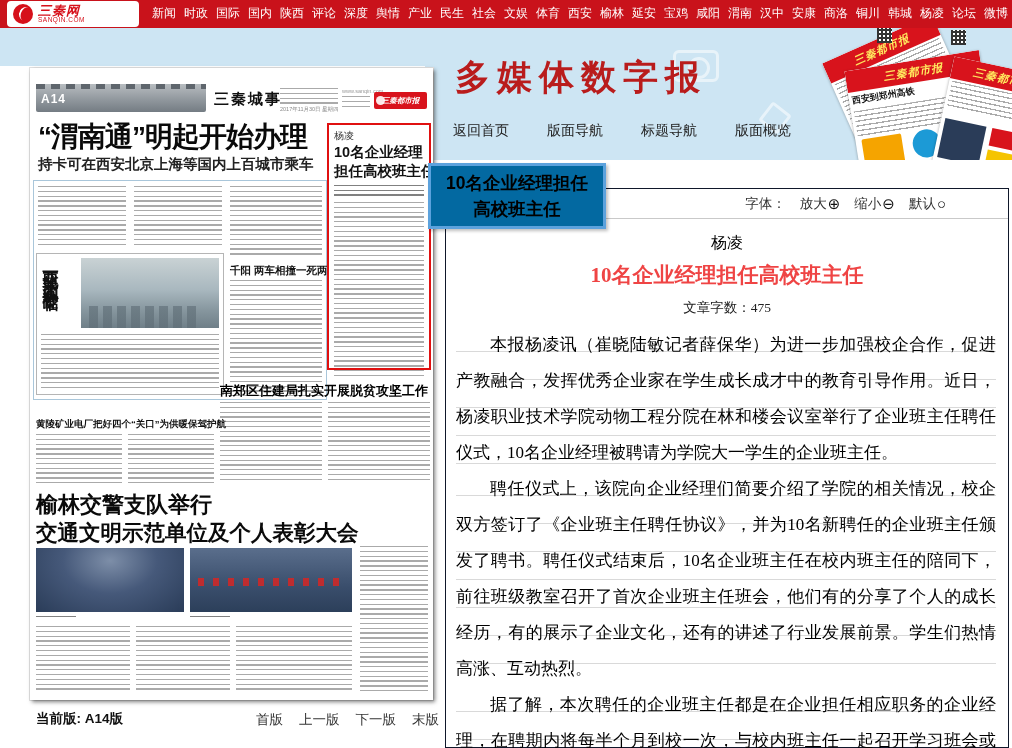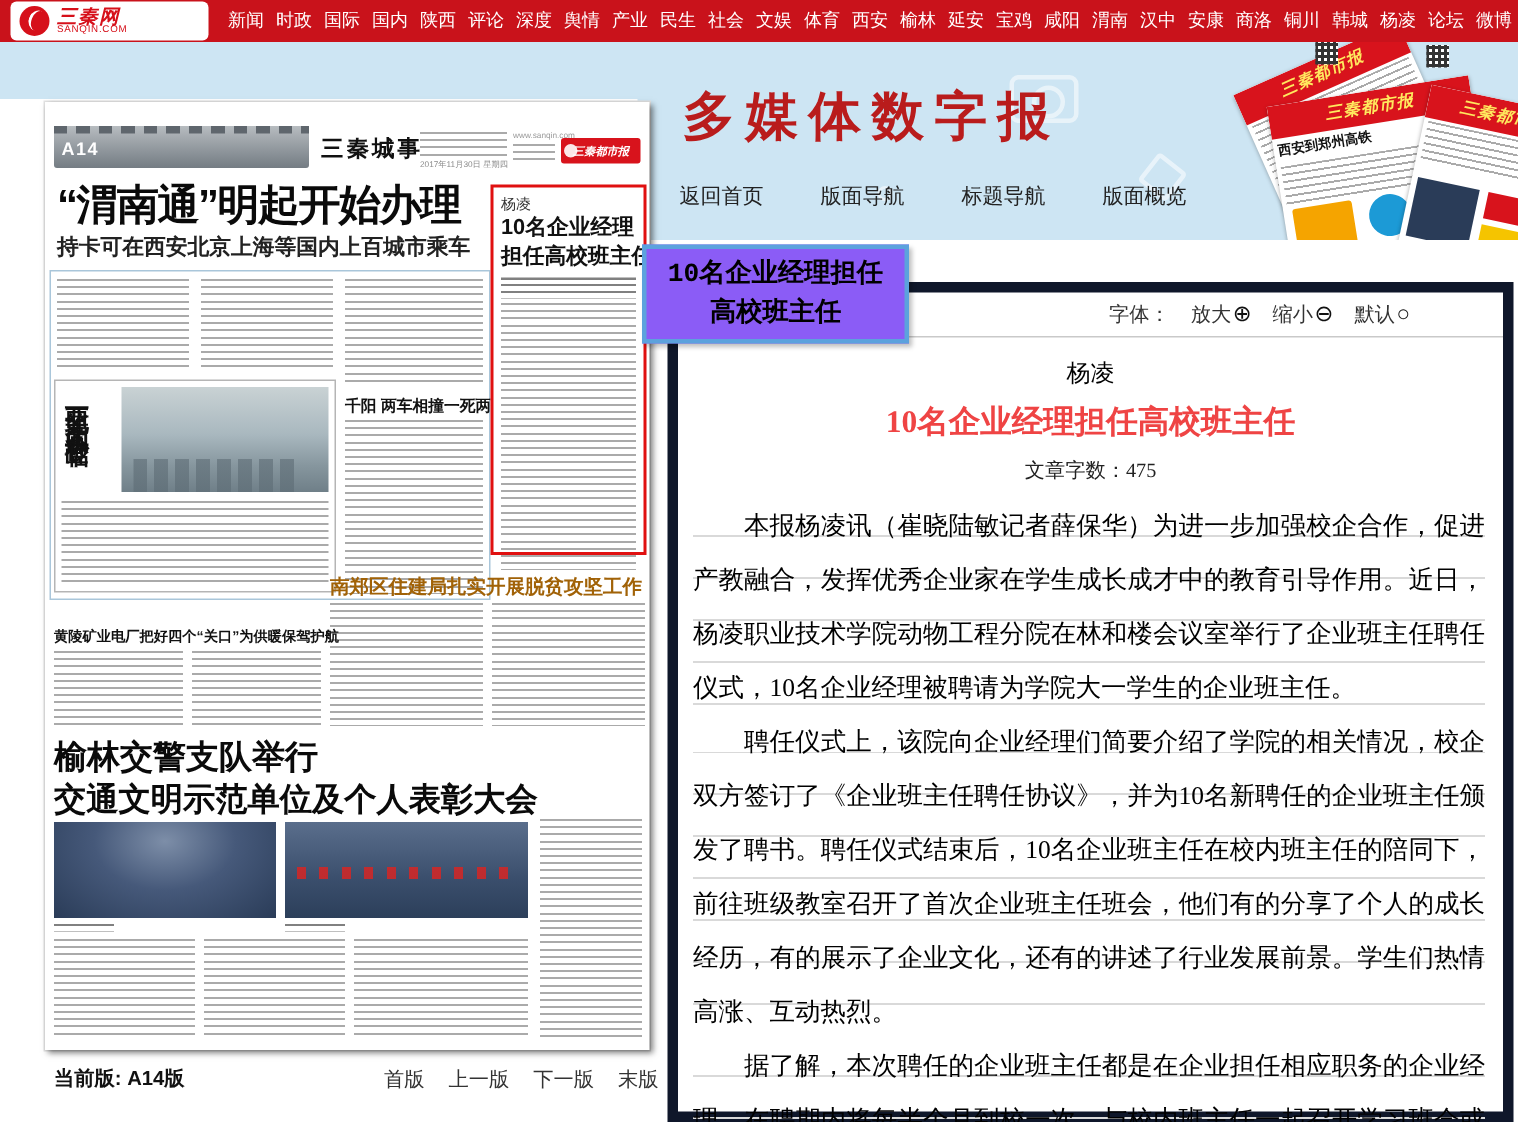--- a/index.html
+++ b/index.html
@@ -55,36 +55,36 @@
   .brandbox::before { content:""; position:absolute; left:2px; top:4px; width:9px; height:9px; background:#fff; border-radius:50%; opacity:.9; }
   .headline { left:8px; top:50px; width:292px; font-size:28px; font-weight:900; color:#0a0a0a; letter-spacing:-1px; white-space:nowrap; font-family:"Liberation Sans","DejaVu Sans",sans-serif; }
   .subhead { left:8px; top:87px; width:292px; font-size:14.5px; font-weight:600; color:#222; white-space:nowrap; }
   .lead-box { left:3px; top:112px; width:294px; height:220px; border:1px solid #a9c6da; }
   .crash-head { left:200px; top:196px; font-size:10.5px; font-weight:bold; color:#111; white-space:nowrap; }
   .tower-box { left:6px; top:185px; width:188px; height:142px; border:1px solid #b5b5b5; background:#fff; }
   .tower-title { position:absolute; left:4px; top:4px; height:108px; writing-mode:vertical-rl; font-size:16px; font-weight:900; color:#111; letter-spacing:2px; line-height:1.15; }
   .photo-city { position:absolute; left:44px; top:4px; width:138px; height:70px; background:linear-gradient(180deg,#c9d2d4 0%,#a9b8bf 45%,#86969e 75%,#6f7f88 100%); }
   .photo-city::after { content:""; position:absolute; left:8px; bottom:0; width:110px; height:22px; background-image:repeating-linear-gradient(90deg,#5c6b74 0 9px,transparent 9px 14px); opacity:.6; }
   .huangling-head { left:6px; top:350px; font-size:9.5px; font-weight:bold; color:#111; white-space:nowrap; }
-  .nanzheng-head { left:190px; top:314px; font-size:13px; font-weight:bold; color:#a16207; white-space:nowrap; }
+  .nanzheng-head { left:190px; top:314px; font-size:13px; font-weight:bold; color:#000000; white-space:nowrap; }
   .yulin1 { left:6px; top:422px; font-size:22px; font-weight:900; color:#0a0a0a; white-space:nowrap; }
   .yulin2 { left:6px; top:450px; font-size:21.5px; font-weight:900; color:#0a0a0a; white-space:nowrap; }
   .photo-meet1 { left:6px; top:480px; width:148px; height:64px; background:radial-gradient(ellipse at 50% 20%,#7d8ea8 0%,#46597a 45%,#2a3c58 100%); }
   .photo-meet2 { left:160px; top:480px; width:162px; height:64px; background:linear-gradient(180deg,#5a6e8c 0%,#3a4e6c 60%,#2c3f5a 100%); position:absolute; }
   .photo-meet2::after { content:""; position:absolute; left:8px; top:30px; right:8px; height:8px; background-image:repeating-linear-gradient(90deg,rgba(205,40,40,.9) 0 6px,transparent 6px 15px); }
   .hotspot { left:297px; top:55px; width:104px; height:247px; border:2px solid #e01010; background:#fff; padding:4px 5px; cursor:pointer; }
   .hs-kicker { font-size:10px; color:#333; }
   .hs-t { font-size:14.5px; font-weight:bold; color:#111; line-height:1.3; white-space:nowrap; }
 
   
-  .tooltip { left:428px; top:163px; width:178px; height:66px; background:#8b5cf6; border:3px solid #5ca2dd; z-index:20; display:flex; flex-direction:column; justify-content:center; align-items:center; box-shadow:2px 2px 3px rgba(0,0,0,.25); font-family:Liberation Mono, monospace; }
+  .tooltip { left:428px; top:163px; width:178px; height:66px; background:#0369a1; border:3px solid #5ca2dd; z-index:20; display:flex; flex-direction:column; justify-content:center; align-items:center; box-shadow:2px 2px 3px rgba(0,0,0,.25); font-family:Liberation Sans, sans-serif; }
   .tooltip div { font-size:17.5px; font-weight:bold; color:#000; line-height:1.5; }
 
   
-  .panel { left:445px; top:188px; width:564px; height:560px; background:#fff; border:7px solid #0f172a; z-index:6; }
+  .panel { left:445px; top:188px; width:564px; height:560px; background:#fff; border:1px solid #0f172a; z-index:6; }
   .font-row { position:absolute; left:0; top:0; right:0; height:30px; border-bottom:1px solid #c9c9c9; display:flex; align-items:center; justify-content:flex-end; padding-right:62px; gap:14px; color:#333; font-size:13.5px; }
   .font-btn { display:flex; align-items:center; gap:1px; color:#333; cursor:pointer; text-decoration:none; }
   .font-ic { font-size:15px; line-height:1; color:#111; }
   .art-kicker { position:absolute; left:0; top:44px; width:100%; text-align:center; font-size:16px; color:#000; font-family:"Liberation Serif","DejaVu Serif",serif; }
   .art-title { position:absolute; left:0; top:72px; width:100%; text-align:center; font-size:21px; font-weight:bold; color:#ef4444; font-family:"Liberation Serif","DejaVu Serif",serif; }
   .art-count { position:absolute; left:0; top:110px; width:100%; text-align:center; font-size:13.5px; color:#222; font-family:"Liberation Serif","DejaVu Serif",serif; }
   .art-body { position:absolute; left:10px; right:12px; top:138px; }
   .art-body p { margin:0; font-family:"Liberation Serif","DejaVu Serif",serif; font-size:17px; line-height:36px; color:#000; text-align:justify; text-indent:2em;
     background-image:repeating-linear-gradient(to bottom,transparent 0 24px,#d9d9d9 24px 25px,transparent 25px 28px); }
 

